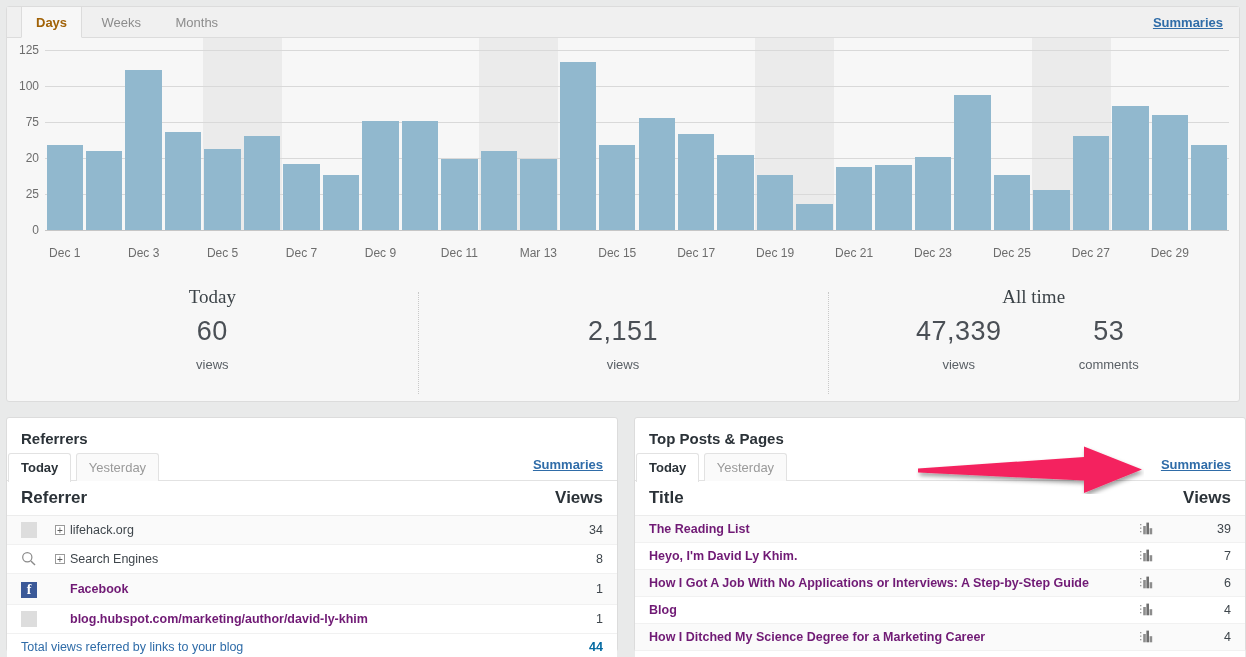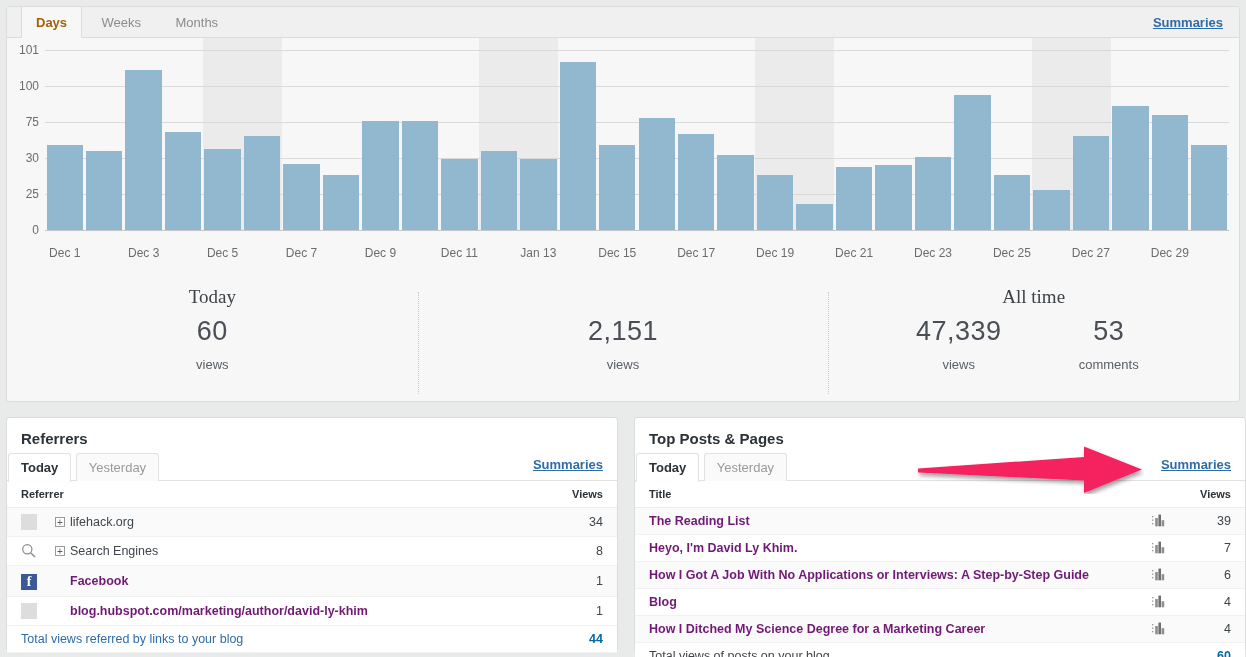--- a/index.html
+++ b/index.html
@@ -182,21 +182,21 @@
     font-weight: bold;
     cursor: pointer;
   }
 
   table.datatable {
     width: 100%;
     border-collapse: collapse;
     font-size: 12.5px;
   }
   table.datatable th {
-    font-size: 11px;
+    font-size: 17px;
     font-weight: bold;
     color: #2b3238;
     text-align: left;
     padding: 7px 14px 7px 14px;
     border-bottom: 1px solid #ececec;
   }
   table.datatable th.num, table.datatable td.num {
     text-align: right;
     width: 64px;
   }
@@ -281,27 +281,27 @@
         <div class="plot-inner" id="plot-inner">
             <div class="weekend" style="left: 157.867px; width: 78.9333px;"></div>
             <div class="weekend" style="left: 434.133px; width: 78.9333px;"></div>
             <div class="weekend" style="left: 710.4px; width: 78.9333px;"></div>
             <div class="weekend" style="left: 986.667px; width: 78.9333px;"></div>
             <div class="gridline base" style="top: 180px;"></div>
             <div class="ylab" style="top: 180px;">0</div>
             <div class="gridline" style="top: 144px;"></div>
             <div class="ylab" style="top: 144px;">25</div>
             <div class="gridline" style="top: 108px;"></div>
-            <div class="ylab" style="top: 108px;">30</div>
+            <div class="ylab" style="top: 108px;">20</div>
             <div class="gridline" style="top: 72px;"></div>
             <div class="ylab" style="top: 72px;">75</div>
             <div class="gridline" style="top: 36px;"></div>
             <div class="ylab" style="top: 36px;">100</div>
             <div class="gridline" style="top: 0px;"></div>
-            <div class="ylab" style="top: 0px;">101</div>
+            <div class="ylab" style="top: 0px;">125</div>
             <div class="bar" title="Dec 1: 59" style="left: 1.5px; width: 36.4667px; height: 84.96px; background: rgb(145, 184, 206);"></div>
             <div class="bar" title="Dec 2: 55" style="left: 40.9667px; width: 36.4667px; height: 79.2px; background: rgb(145, 184, 206);"></div>
             <div class="bar" title="Dec 3: 111" style="left: 80.4333px; width: 36.4667px; height: 159.84px; background: rgb(145, 184, 206);"></div>
             <div class="bar" title="Dec 4: 68" style="left: 119.9px; width: 36.4667px; height: 97.92px; background: rgb(145, 184, 206);"></div>
             <div class="bar" title="Dec 5: 56" style="left: 159.367px; width: 36.4667px; height: 80.64px; background: rgb(145, 184, 206);"></div>
             <div class="bar" title="Dec 6: 65" style="left: 198.833px; width: 36.4667px; height: 93.6px; background: rgb(145, 184, 206);"></div>
             <div class="bar" title="Dec 7: 46" style="left: 238.3px; width: 36.4667px; height: 66.24px; background: rgb(145, 184, 206);"></div>
             <div class="bar" title="Dec 8: 38" style="left: 277.767px; width: 36.4667px; height: 54.72px; background: rgb(145, 184, 206);"></div>
             <div class="bar" title="Dec 9: 76" style="left: 317.233px; width: 36.4667px; height: 109.44px; background: rgb(145, 184, 206);"></div>
             <div class="bar" title="Dec 10: 76" style="left: 356.7px; width: 36.4667px; height: 109.44px; background: rgb(145, 184, 206);"></div>
@@ -324,21 +324,21 @@
             <div class="bar" title="Dec 27: 65" style="left: 1027.63px; width: 36.4667px; height: 93.6px; background: rgb(145, 184, 206);"></div>
             <div class="bar" title="Dec 28: 86" style="left: 1067.1px; width: 36.4667px; height: 123.84px; background: rgb(145, 184, 206);"></div>
             <div class="bar" title="Dec 29: 80" style="left: 1106.57px; width: 36.4667px; height: 115.2px; background: rgb(145, 184, 206);"></div>
             <div class="bar" title="Dec 30: 59" style="left: 1146.03px; width: 36.4667px; height: 84.96px; background: rgb(145, 184, 206);"></div>
             <div class="xlab" style="left: 19.7333px;">Dec 1</div>
             <div class="xlab" style="left: 98.6667px;">Dec 3</div>
             <div class="xlab" style="left: 177.6px;">Dec 5</div>
             <div class="xlab" style="left: 256.533px;">Dec 7</div>
             <div class="xlab" style="left: 335.467px;">Dec 9</div>
             <div class="xlab" style="left: 414.4px;">Dec 11</div>
-            <div class="xlab" style="left: 493.333px;">Jan 13</div>
+            <div class="xlab" style="left: 493.333px;">Mar 13</div>
             <div class="xlab" style="left: 572.267px;">Dec 15</div>
             <div class="xlab" style="left: 651.2px;">Dec 17</div>
             <div class="xlab" style="left: 730.133px;">Dec 19</div>
             <div class="xlab" style="left: 809.067px;">Dec 21</div>
             <div class="xlab" style="left: 888px;">Dec 23</div>
             <div class="xlab" style="left: 966.933px;">Dec 25</div>
             <div class="xlab" style="left: 1045.87px;">Dec 27</div>
             <div class="xlab" style="left: 1124.8px;">Dec 29</div>
           </div>
       </div>

